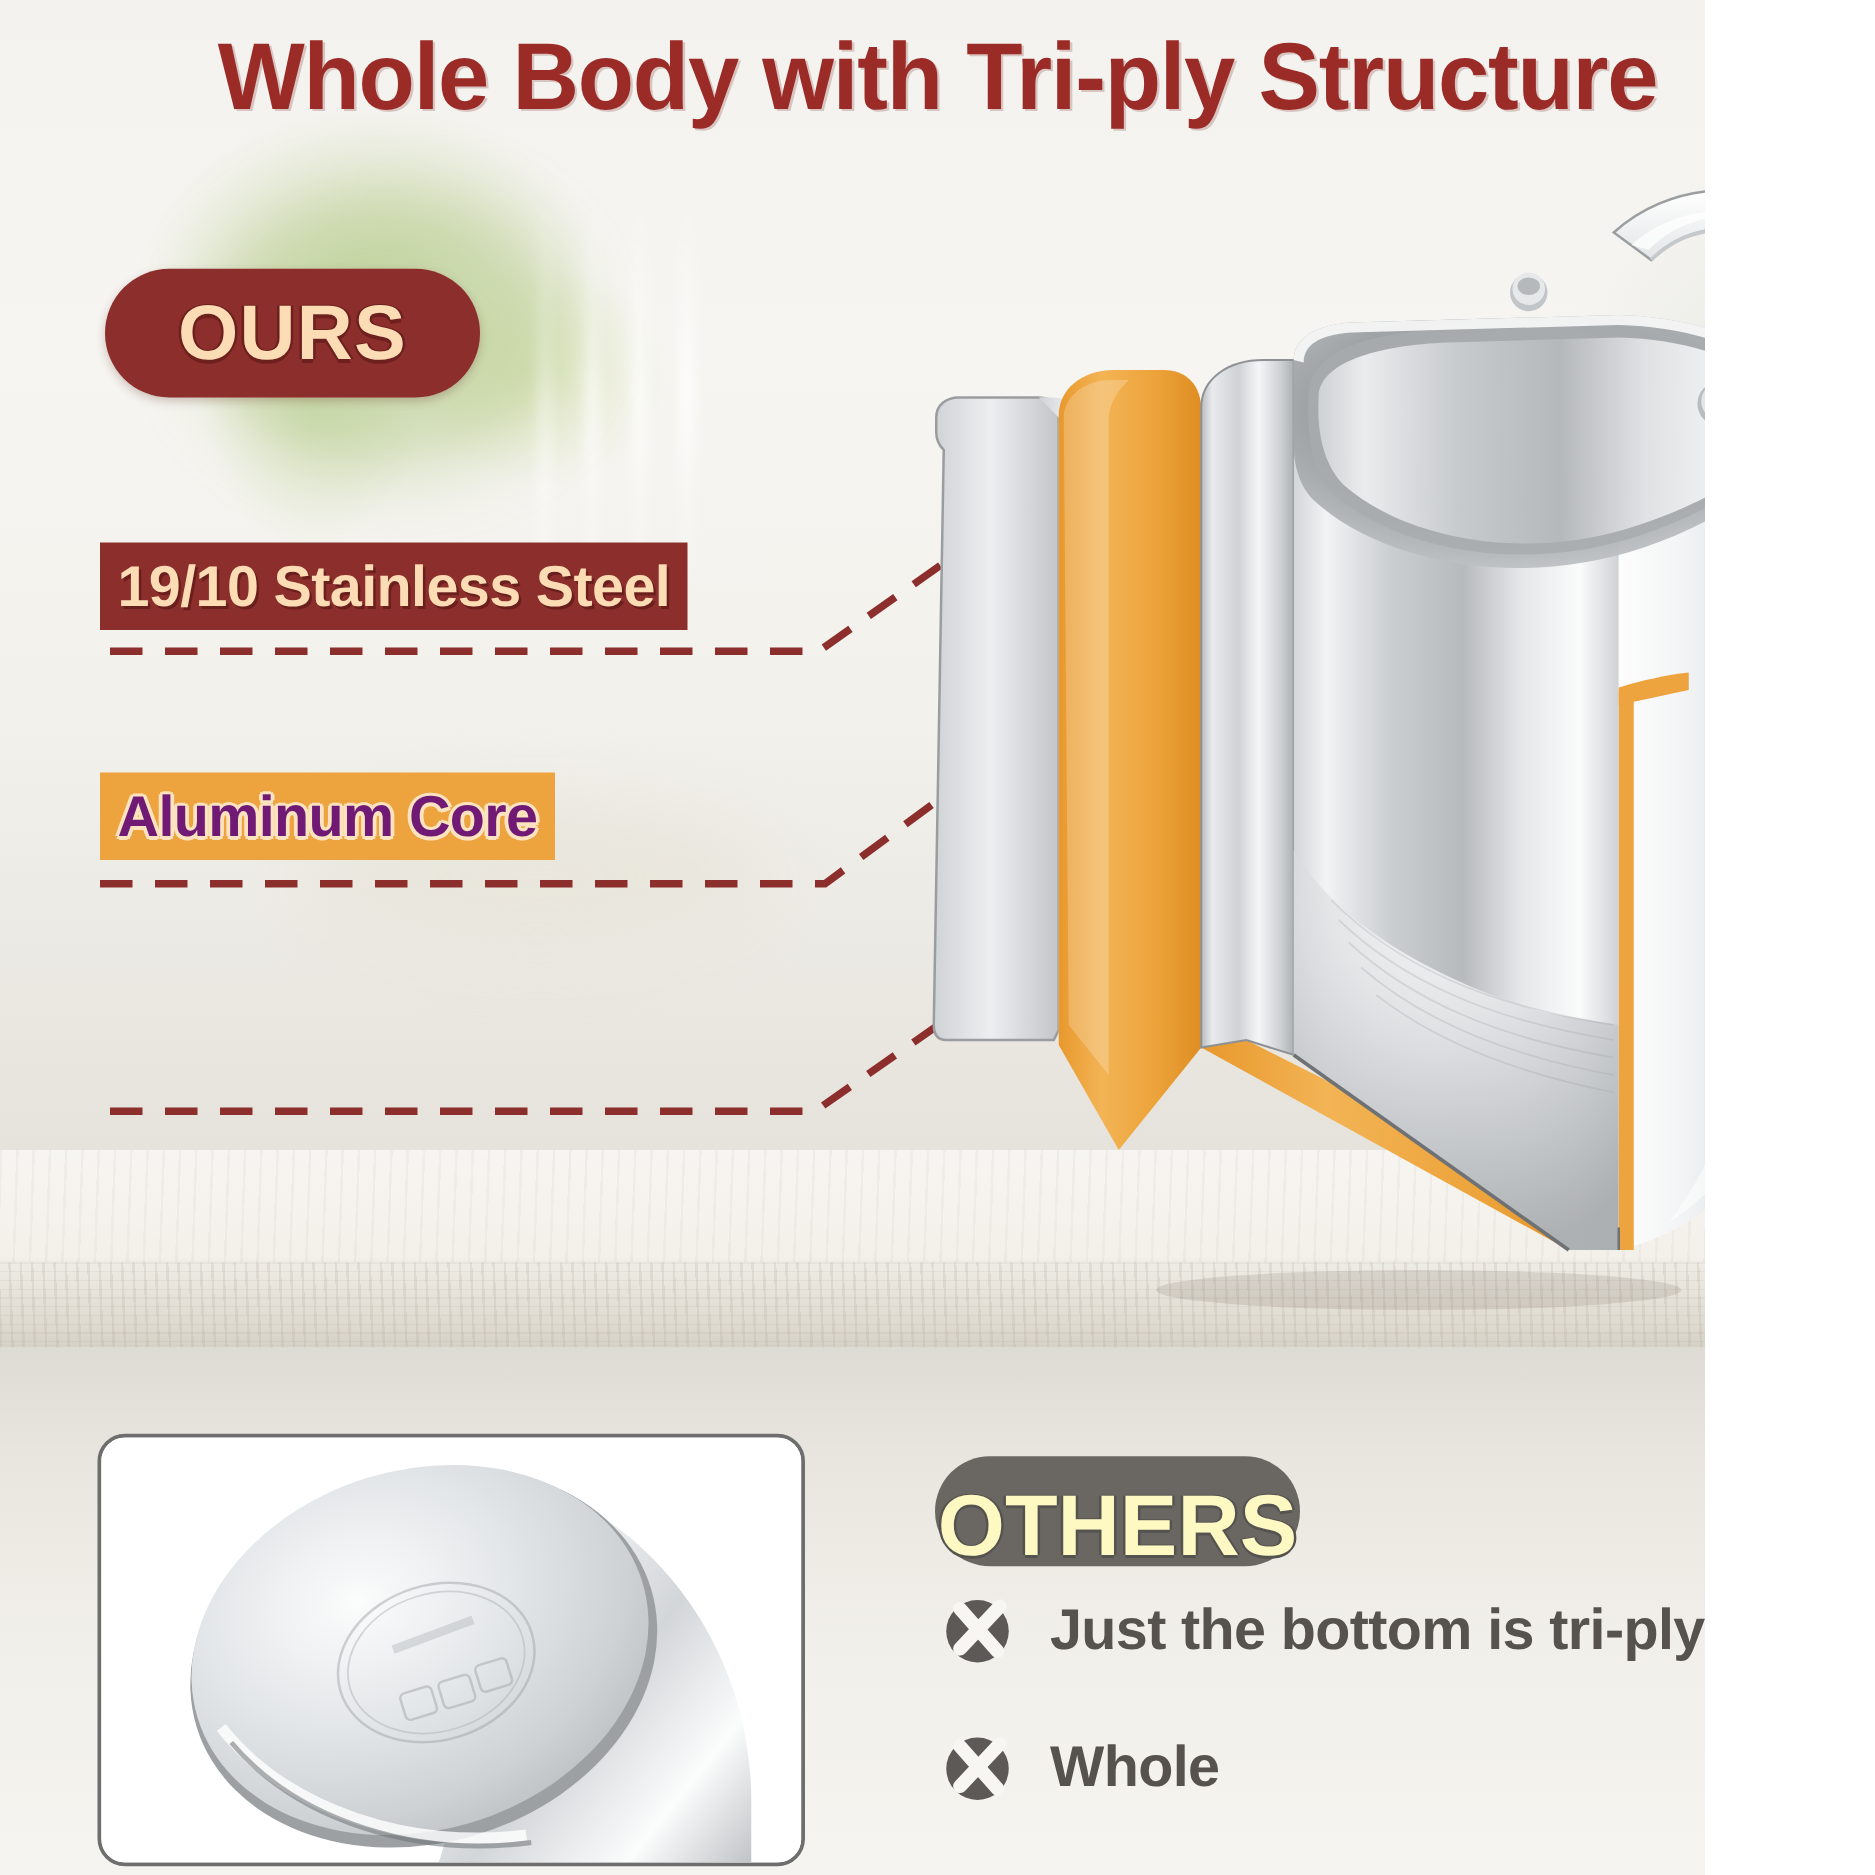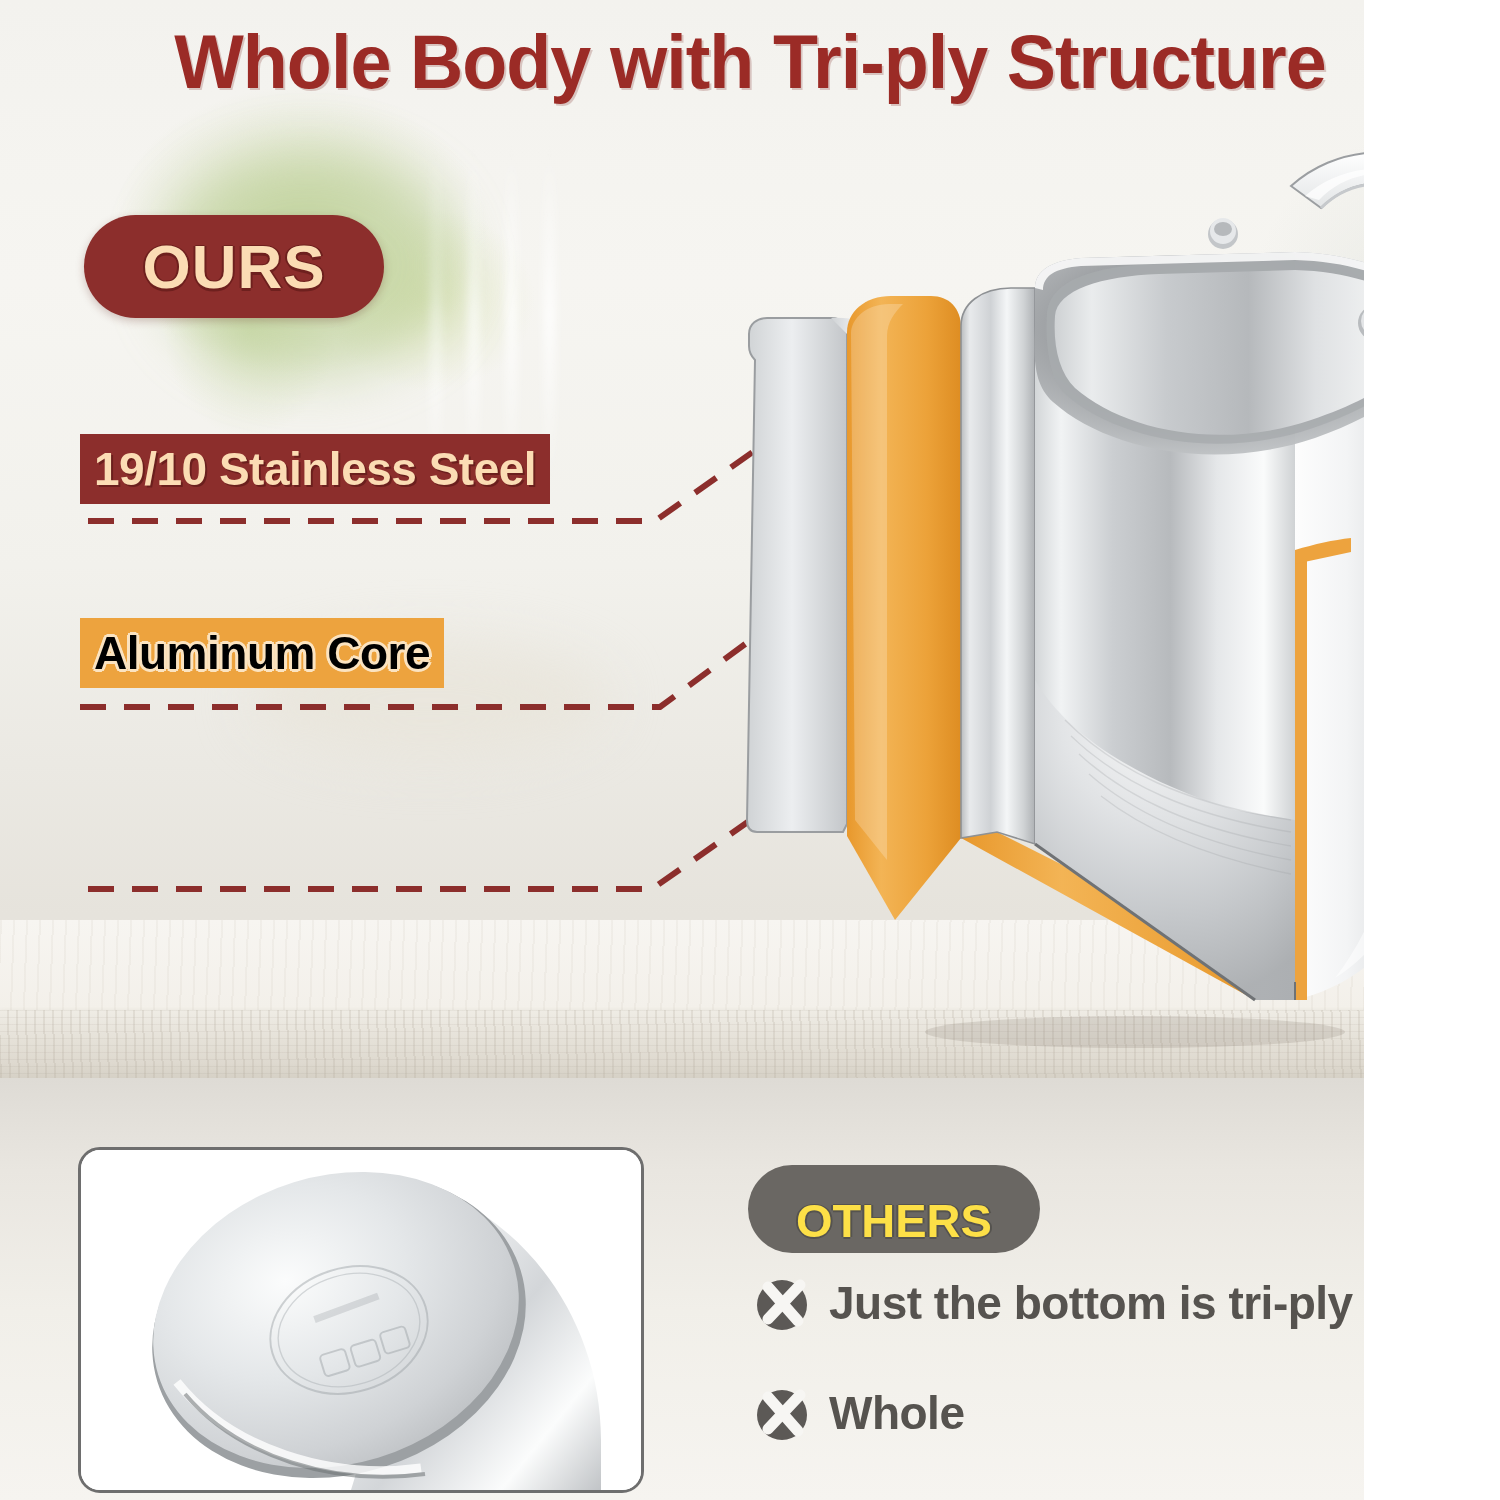--- a/index.html
+++ b/index.html
@@ -72,21 +72,21 @@
   }
 
   
   .layer-label{
     position:absolute;display:flex;align-items:center;
     height:70px;padding:0 14px;white-space:nowrap;
     font-size:46px;font-weight:bold;letter-spacing:-.5px;
   }
   .layer-label.red{background:#8C2E2C;color:#FBDCB4;
     text-shadow:2px 2px 0 rgba(80,20,18,.55);}
-  .layer-label.orange{background:#EDA33E;color:#000000;
+  .layer-label.orange{background:#EDA33E;color:#701a75;
     text-shadow:
       -3px 0 0 #FBE3C0, 3px 0 0 #FBE3C0, 0 -3px 0 #FBE3C0, 0 3px 0 #FBE3C0,
       -2px -2px 0 #FBE3C0, 2px -2px 0 #FBE3C0, -2px 2px 0 #FBE3C0, 2px 2px 0 #FBE3C0;}
 
   #lbl0{left:80px;top:434px;}
   #lbl1{left:80px;top:618px;}
   #lbl2{left:80px;top:800px;}
 
   
   .leaders{position:absolute;left:0;top:0;width:1500px;height:1090px;}
@@ -102,25 +102,25 @@
   }
   .photo-card svg{position:absolute;left:0;top:0;}
 
   
   .others-badge{
     position:absolute;left:748px;top:1165px;width:292px;height:88px;
     background:#6A6763;border-radius:44px;
   }
   .others-badge span{
     position:absolute;inset:0;display:flex;align-items:center;justify-content:center;
-    font-size:47px;font-weight:bold;color:#fde047;letter-spacing:0px;
+    font-size:69px;font-weight:bold;color:#fef9c3;letter-spacing:0px;
     text-shadow:0 2px 0 #55534F,0 -1px 0 #55534F,2px 0 0 #55534F,-2px 0 0 #55534F;
     margin-top:22px;
   }
-  .other-row{position:absolute;display:flex;align-items:center;gap:15px;}
+  .other-row{position:absolute;display:flex;align-items:center;gap:26px;}
   #row0{left:752px;top:1272px;}
   #row1{left:752px;top:1382px;}
   .x-icon{position:relative;width:62px;height:62px;flex:0 0 62px;}
   .other-text{
     font-size:46px;font-weight:bold;color:#56534F;white-space:nowrap;
     letter-spacing:-.5px;
   }
 </style>
 </head>
 <body>

